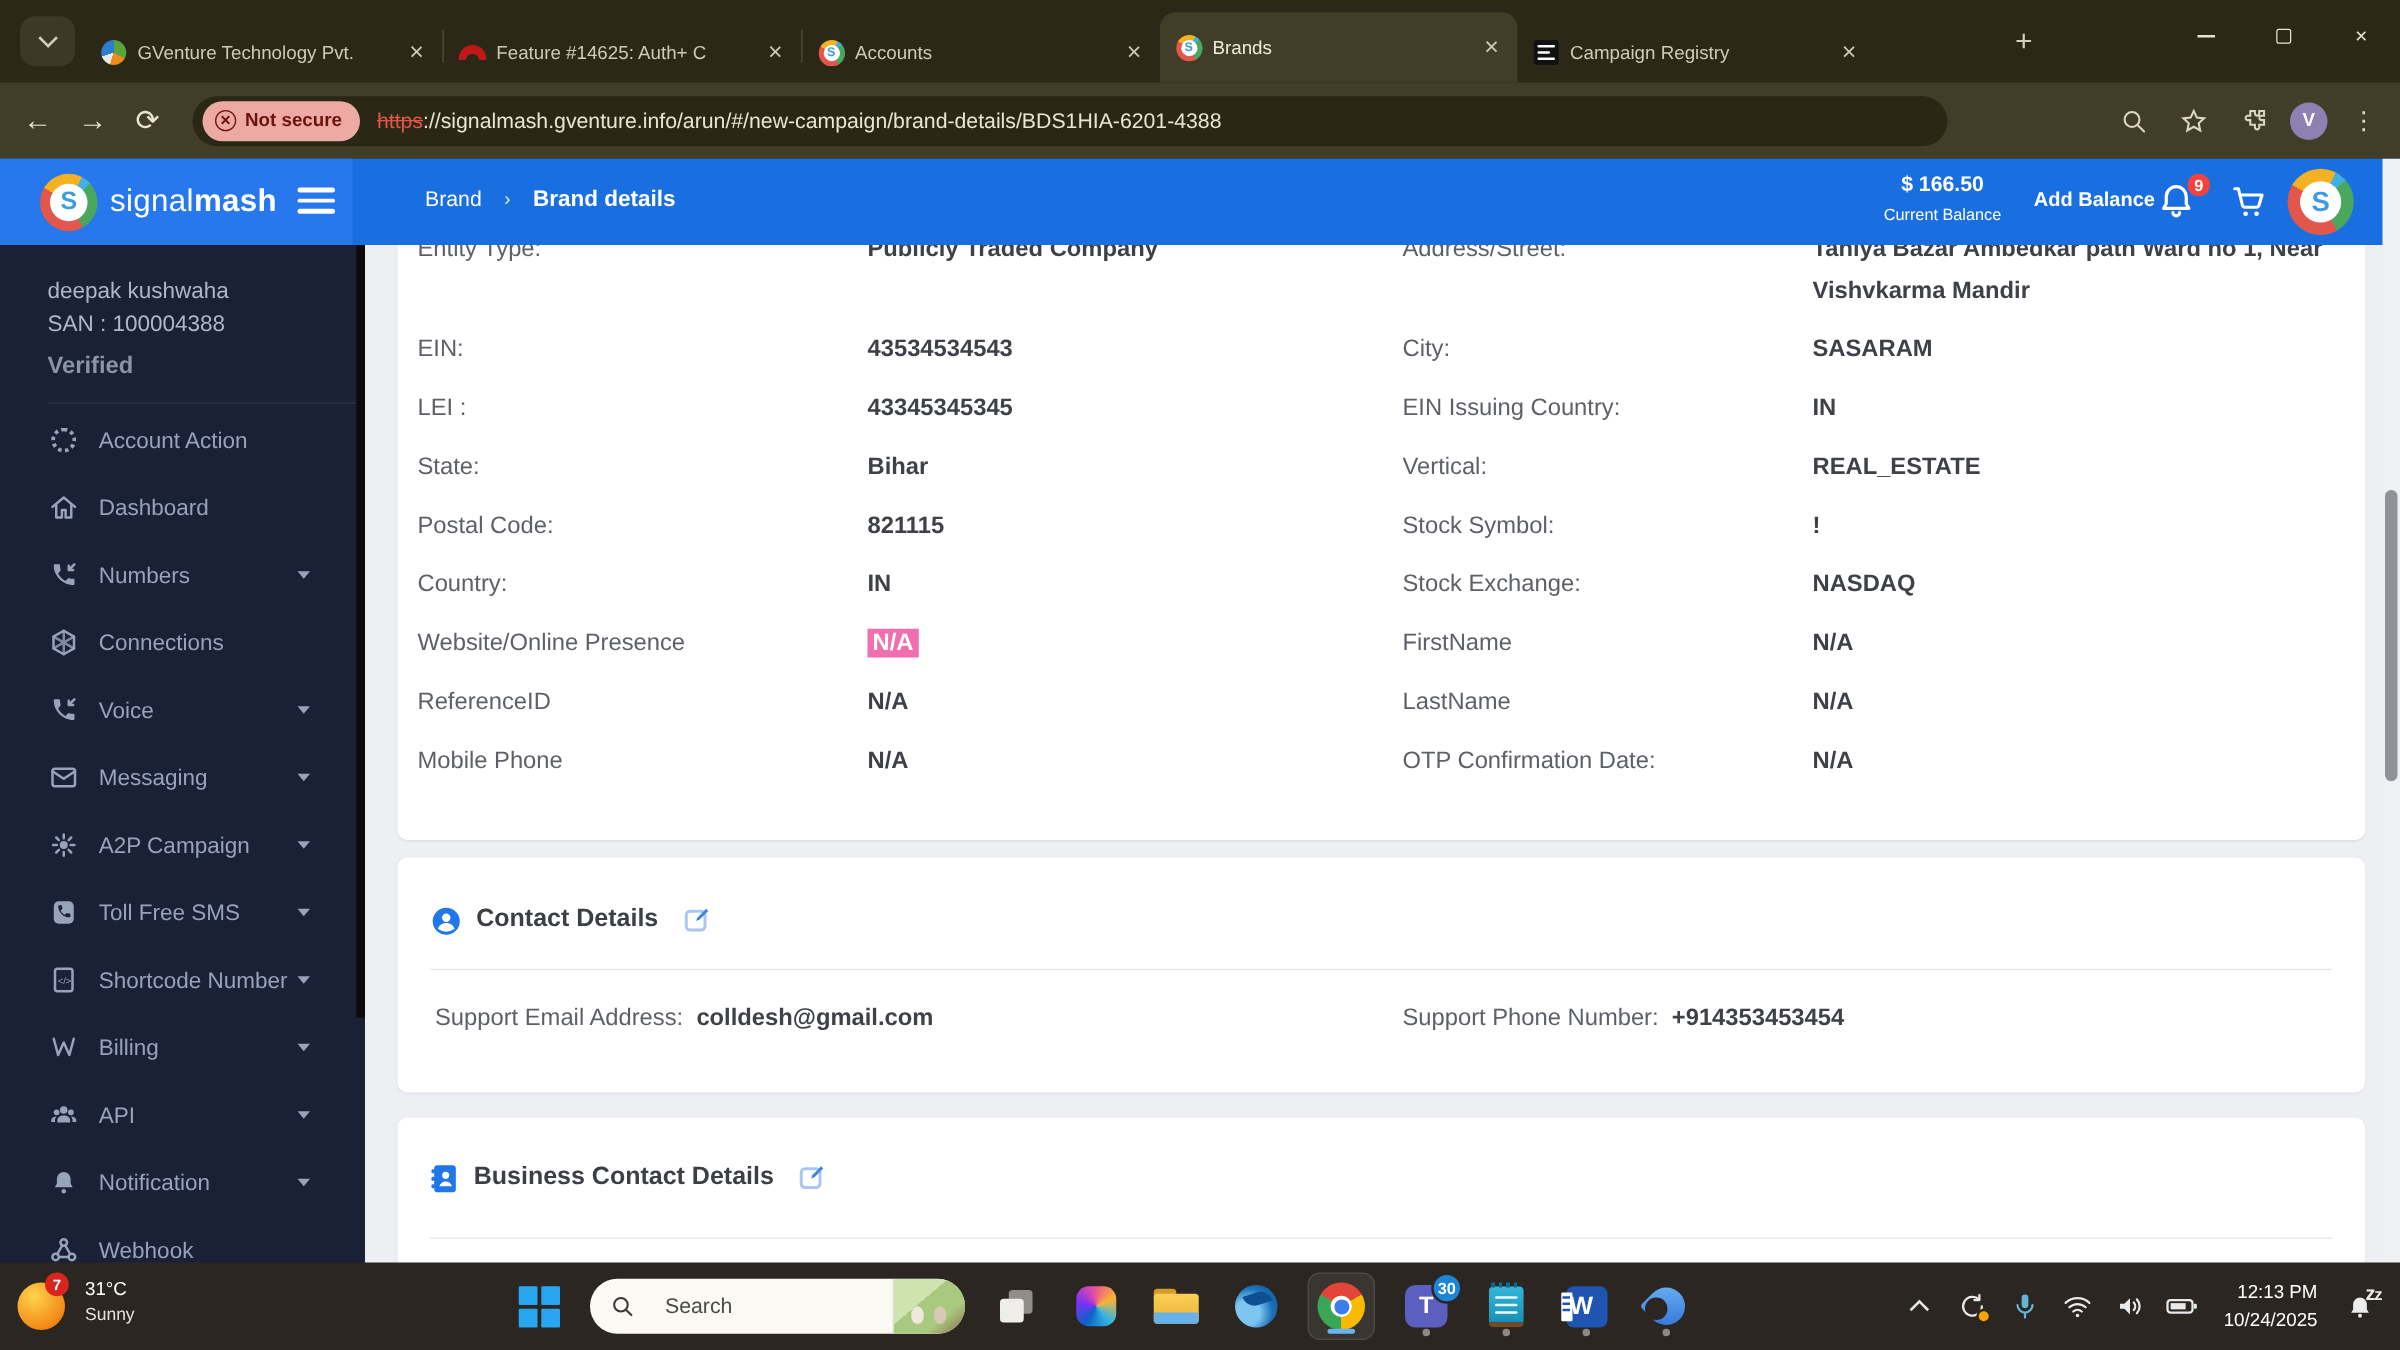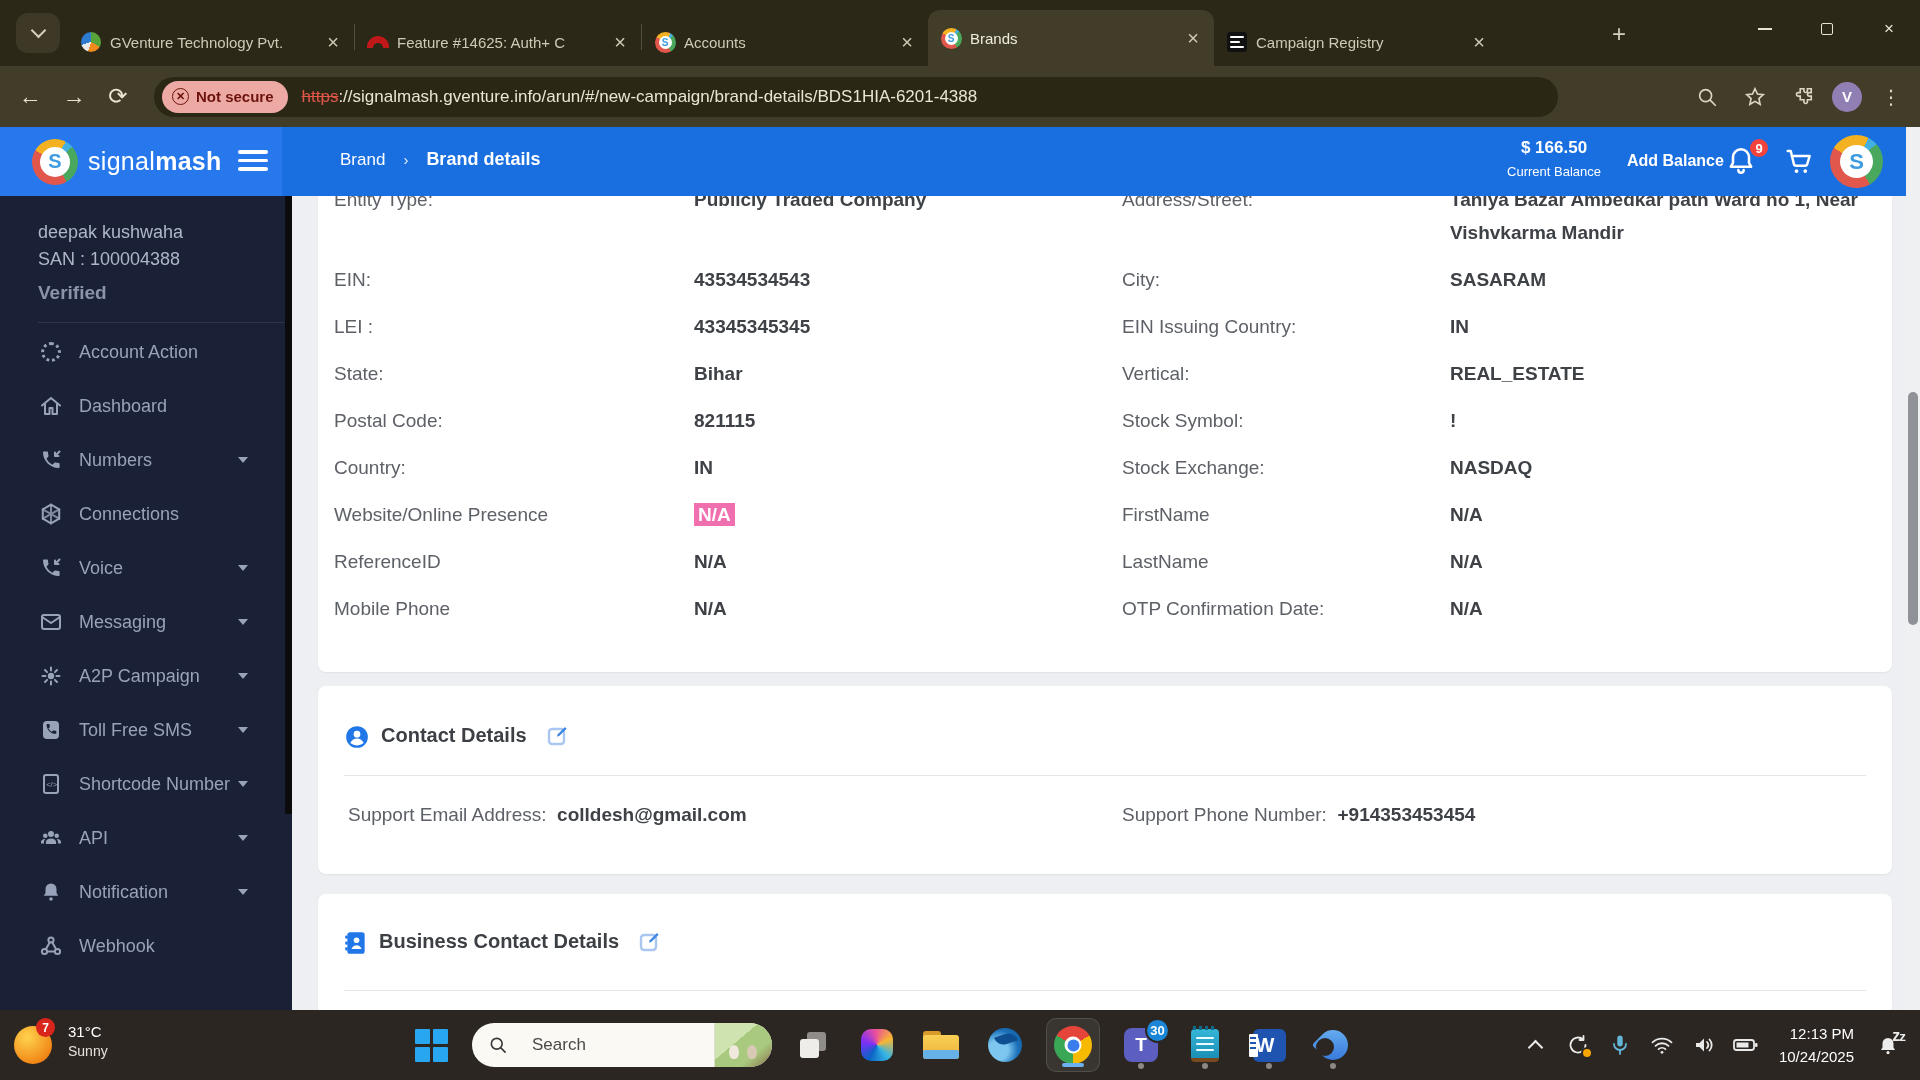--- a/index.html
+++ b/index.html
@@ -508,20 +508,29 @@
             <svg class="sic" viewBox="0 0 24 24" stroke-width="1.8">
               <rect x="5" y="3" width="14" height="18" rx="2"></rect>
               <text x="7.2" y="15" font-size="7.5" fill="#98a2b9" stroke="none" font-family="Liberation Sans">&lt;/&gt;</text>
             </svg>
           </span>
         <span>Shortcode Number</span>
         <span class="caret"></span>
       </div>
       <div class="sitem">
         <span class="ic">
+            <svg class="sic" viewBox="0 0 24 24" stroke-width="3">
+              <path d="M4 5l3.5 13L12 8l4.5 10L20 5"></path>
+            </svg>
+          </span>
+        <span>Billing</span>
+        <span class="caret"></span>
+      </div>
+      <div class="sitem">
+        <span class="ic">
             <svg class="sic" viewBox="0 0 24 24">
               <circle cx="12" cy="8" r="3" fill="#98a2b9" stroke="none"></circle>
               <circle cx="6.3" cy="9.8" r="2.3" fill="#98a2b9" stroke="none"></circle>
               <circle cx="17.7" cy="9.8" r="2.3" fill="#98a2b9" stroke="none"></circle>
               <path d="M12 12.4c-2.9 0-5.1 1.6-5.1 3.6v2h10.2v-2c0-2-2.2-3.6-5.1-3.6z" fill="#98a2b9" stroke="none"></path>
               <path d="M5.6 13.1c-2 .2-3.6 1.4-3.6 2.9v1.6h3V16c0-1.1.5-2 1.4-2.8z" fill="#98a2b9" stroke="none"></path>
               <path d="M18.4 13.1c2 .2 3.6 1.4 3.6 2.9v1.6h-3V16c0-1.1-.5-2-1.4-2.8z" fill="#98a2b9" stroke="none"></path>
             </svg>
           </span>
         <span>API</span>

